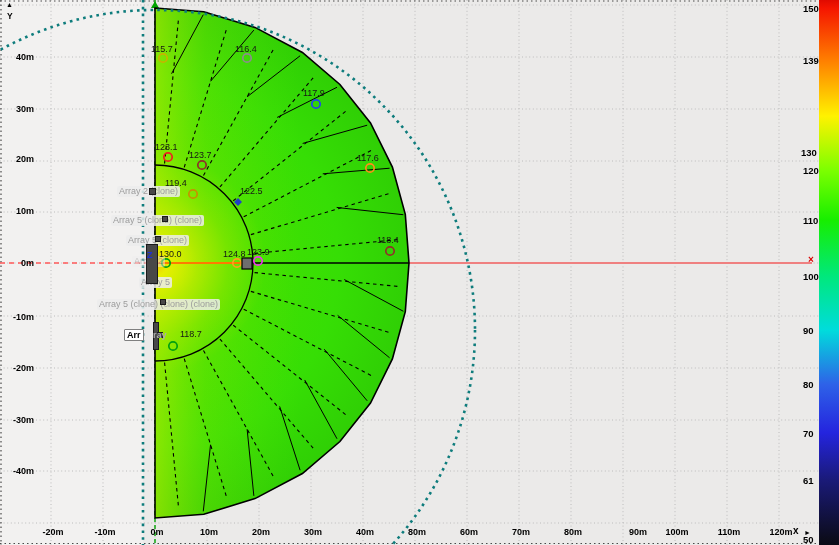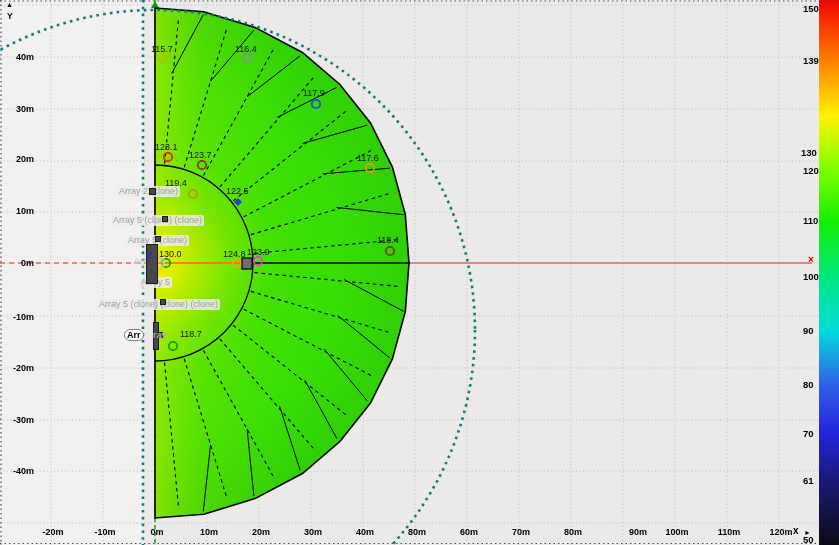--- a/index.html
+++ b/index.html
@@ -11,21 +11,21 @@
   .title{font-size:12.5px;color:#000;}
   .ytick,.xtick{font-size:9px;font-weight:bold;color:#000;}
   .ytick{width:30px;text-align:right;}
   .xtick{width:44px;text-align:center;}
   .cbar-tick{font-size:9.5px;font-weight:bold;color:#000;width:34px;text-align:left;}
   .meas{font-size:9px;color:#161616;}
   .arrlabel{font-size:9px;color:#9C9C9C;background:rgba(236,236,236,0.85);
     padding:0 2px;border-radius:2px;line-height:11px;}
   .arrlabel.dim{opacity:0.55;}
   .chip{font-size:9px;font-weight:bold;color:#000;background:#FFF;border:1px solid #808080;
-    padding:0 2px;line-height:10px;border-radius:6px;}
+    padding:0 2px;line-height:10px;border-radius:1px;}
   .ghost{font-size:9px;font-weight:bold;color:#ABABAB;text-align:right;}
   .zmark{font-size:9px;font-weight:bold;color:#2030D0;}
   .yarrow{font-size:7px;color:#000;}
   .ylab{font-size:8.5px;font-weight:bold;color:#000;}
   .xend{font-size:10px;font-weight:bold;color:#000;}
   .xendarrow{font-size:7px;color:#000;}
   .redx{font-size:10px;font-weight:bold;color:#D90000;}
   .icon{position:absolute;background:#484848;border:1px solid #1A1A1A;box-sizing:border-box;}
   #colorbar{position:absolute;top:0;right:0;width:20px;height:545px;}
 </style>
@@ -210,21 +210,21 @@
     <div class="abs chip" style="left:124px;top:329px;">Arr</div>
 
     <div id="gen-meas">
         <div class="abs meas" style="left:151px;top:44px;">115.7</div>
         <div class="abs meas" style="left:235px;top:44px;">116.4</div>
         <div class="abs meas" style="left:303px;top:88px;">117.9</div>
         <div class="abs meas" style="left:155px;top:142px;">123.1</div>
         <div class="abs meas" style="left:189px;top:150px;">123.7</div>
         <div class="abs meas" style="left:357px;top:153px;">117.6</div>
         <div class="abs meas" style="left:165px;top:178px;">119.4</div>
-        <div class="abs meas" style="left:226px;top:186px;text-align:right;">122.5</div>
+        <div class="abs meas" style="left:240px;top:186px;text-align:right;">122.5</div>
         <div class="abs meas" style="left:377px;top:235px;">118.4</div>
         <div class="abs meas" style="left:159px;top:249px;">130.0</div>
         <div class="abs meas" style="left:223px;top:249px;">124.8</div>
         <div class="abs meas" style="left:247px;top:247px;">123.9</div>
         <div class="abs meas" style="left:172px;top:329px;padding-left:8px;">118.7</div>
       </div>
 
     <div class="abs redx" style="left:808px;top:254px;">×</div>
     <div class="abs xend" style="left:793px;top:525px;">x</div>
     <div class="abs xendarrow" style="left:804px;top:529px;">►</div>

